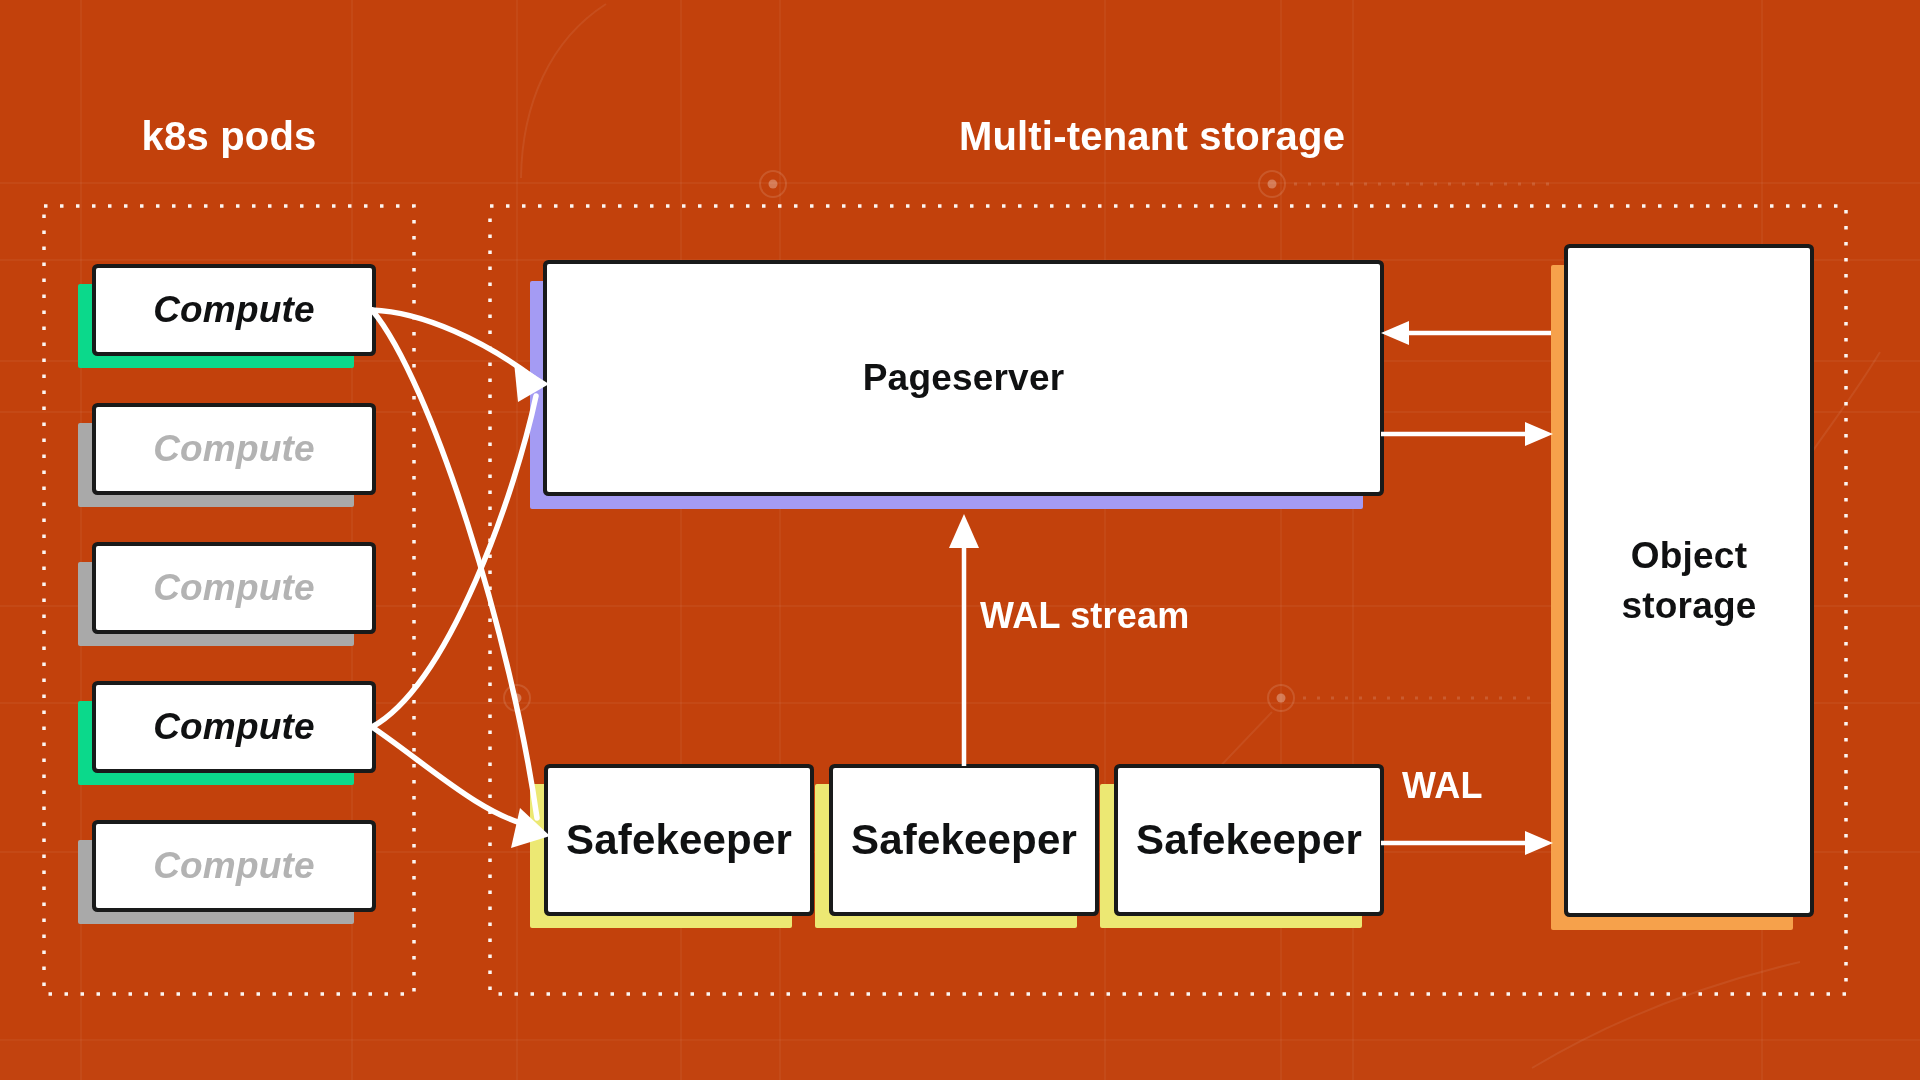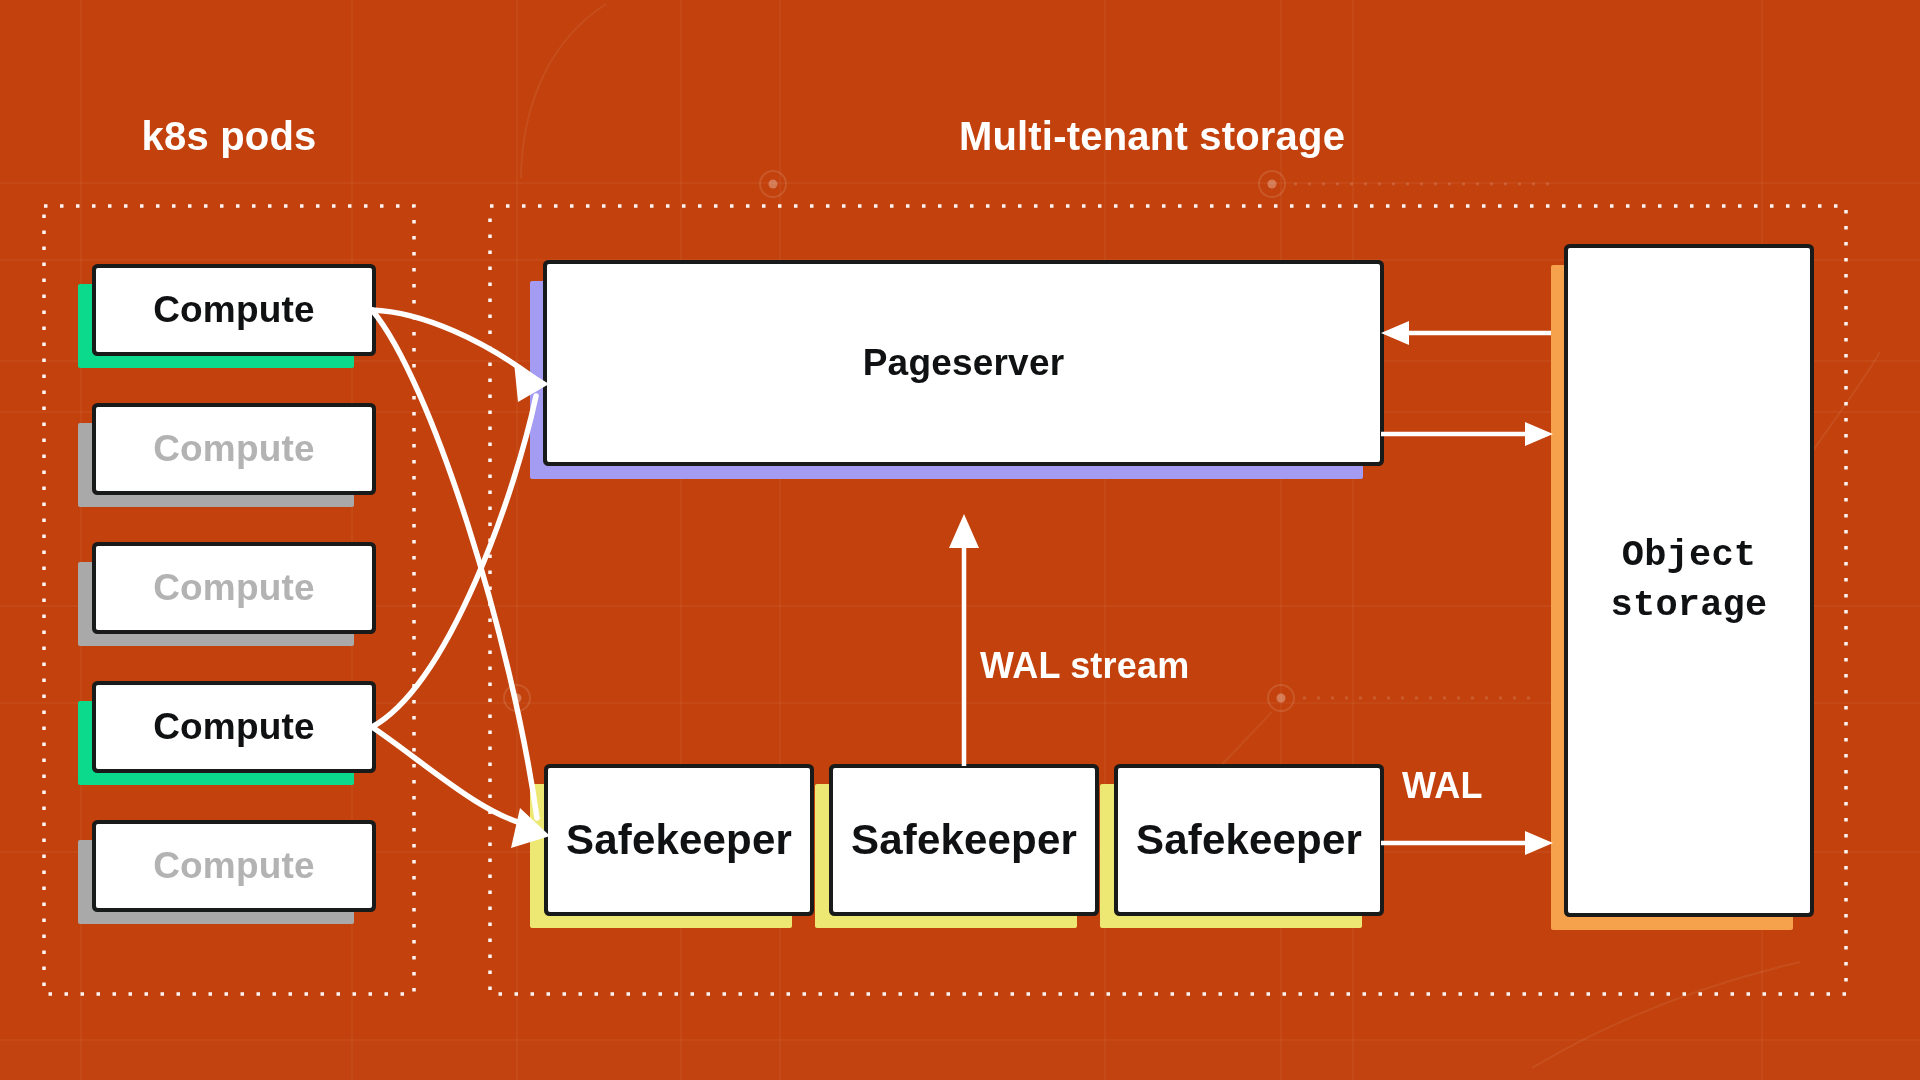--- a/index.html
+++ b/index.html
@@ -34,37 +34,37 @@
   .node .label{
     font-weight:700;font-size:37px;line-height:1.35;color:#101112;letter-spacing:0.2px;
   }
   .node.green  .shadow{background:#0bd98b;}
   .node.gray   .shadow{background:#a9a9a9;}
   .node.purple .shadow{background:#a49bf3;}
   .node.yellow .shadow{background:#ece873;}
   .node.orange .shadow{background:#f6a14b;}
   .node.gray .label{color:#b3b3b3;}
 
-  .compute{left:96px;width:276px;height:84px;}
+  .compute{left:96px;width:276px;height:84px;font-style:italic;}
   .c1{top:268px;} .c2{top:407px;} .c3{top:546px;} .c4{top:685px;} .c5{top:824px;}
 
-  .pageserver{left:547px;top:264px;width:833px;height:198px;}
+  .pageserver{left:547px;top:264px;width:833px;height:228px;}
   .pageserver .shadow{left:-17px;top:17px;}
   .safekeeper{top:768px;width:262px;height:144px;}
   .sk1{left:548px;} .sk2{left:833px;} .sk3{left:1118px;}
   .safekeeper .label{font-size:42px;}
   .objstore{left:1568px;top:248px;width:242px;height:665px;}
   .objstore .shadow{left:-17px;top:17px;}
-  .objstore .label{padding:0 10px;font-family:Liberation Mono, monospace;}
+  .objstore .label{padding:0 10px;}
 
   .flowlabel{
     position:absolute;z-index:2;color:#ffffff;font-weight:700;
     font-size:36px;line-height:40px;letter-spacing:0.2px;
   }
-  .flowlabel.walstream{left:980px;top:646px;}
+  .flowlabel.walstream{left:980px;top:596px;}
   .flowlabel.wal{left:1402px;top:766px;width:104px;text-align:left;}
 </style>
 </head>
 <body>
 
 <div class="stage">
 
   <svg class="layer deco" viewBox="0 0 1920 1080">
     <g stroke="#ffffff" stroke-opacity="0.045" stroke-width="2">
       <line x1="81" y1="0" x2="81" y2="1080"></line>

